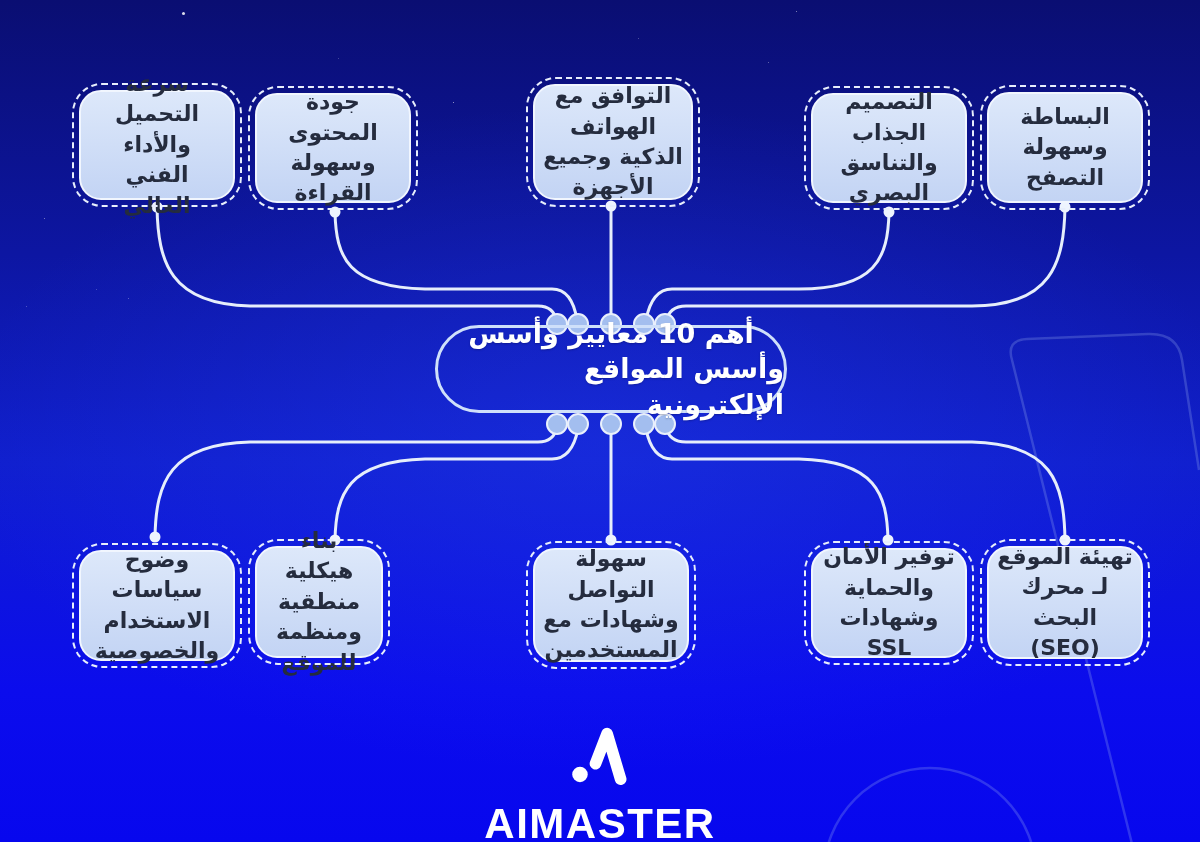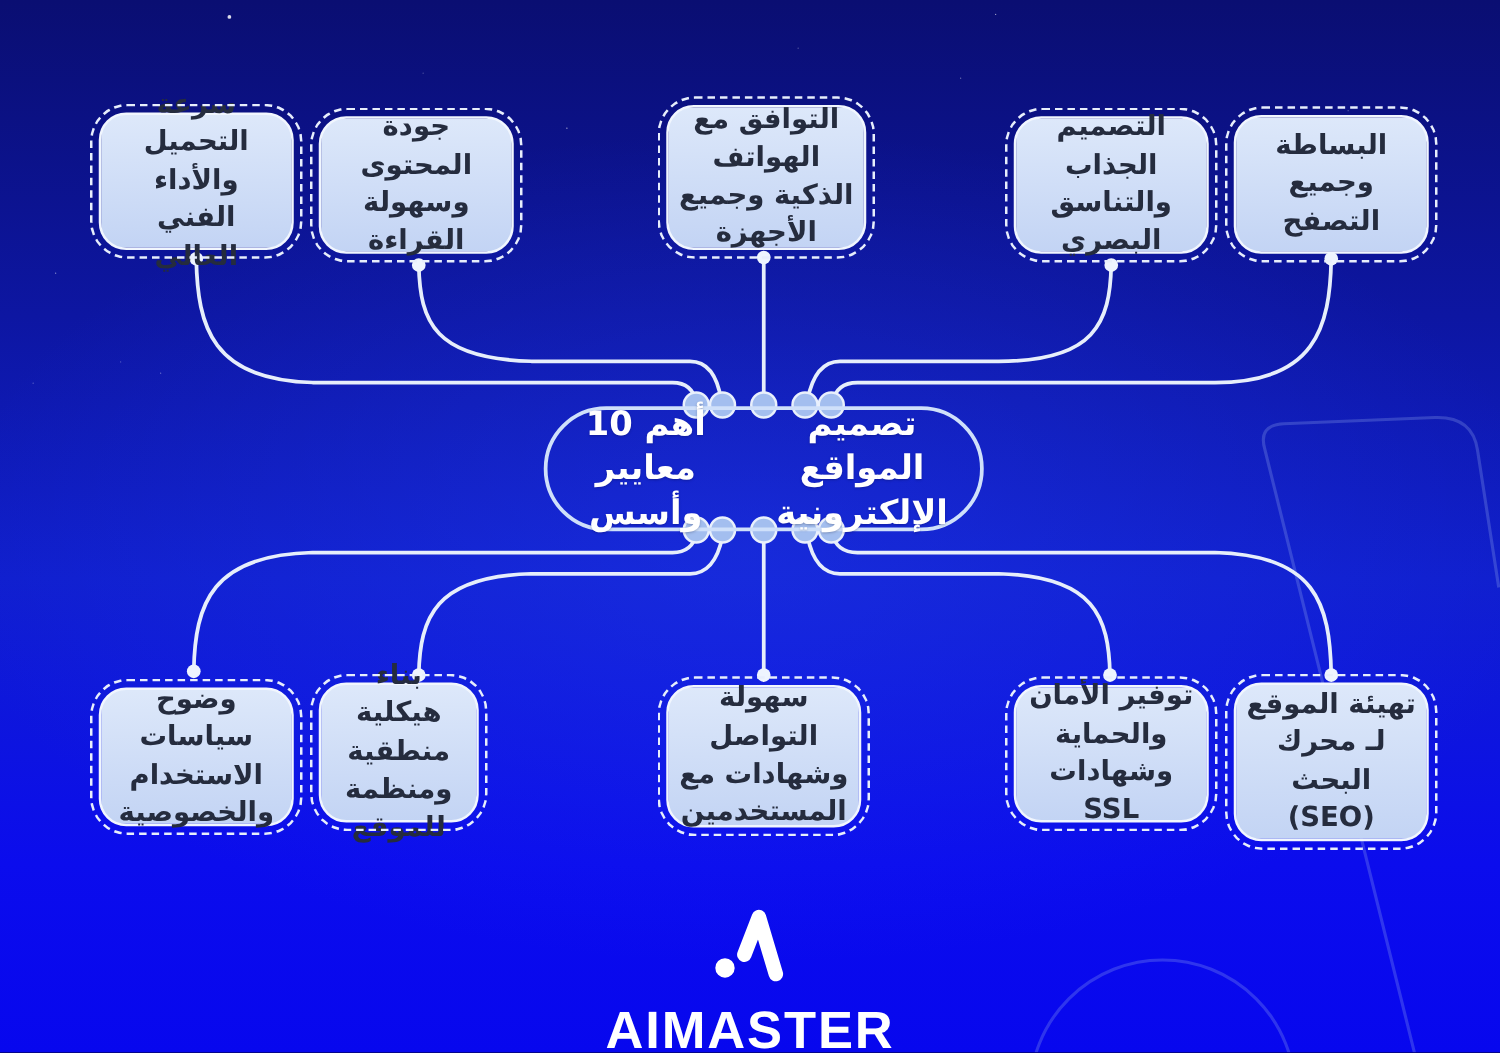--- a/index.html
+++ b/index.html
@@ -55,25 +55,24 @@
   .ttext {
     color: #252c3e;
     font-weight: 700;
     font-size: 22px;
     line-height: 1.38;
     padding: 4px 8px;
     direction: rtl;
   }
   .pill {
     position: absolute;
-    left: 435px; top: 325px; width: 352px; height: 100px;
+    left: 435px; top: 325px; width: 352px; height: 88px;
     border: 3px solid #cfe0fa;
     border-radius: 52px;
-    display: flex; flex-direction: row; align-items: center; justify-content: center;
-    text-align: center;
+    display: flex; flex-direction: column; align-items: center; justify-content: center;
     color: #ffffff;
   }
   .pill .l1, .pill .l2 {
     font-weight: 700;
     font-size: 27px;
     line-height: 1.3;
     direction: rtl;
     text-shadow: 0 1px 2px rgba(0,0,30,.25);
   }
   .logo {
@@ -151,42 +150,42 @@
   <div class="tbox" style="left:255px;top:93px;width:156px;height:110px">
     <span class="ttext" lang="ar">جودة المحتوى وسهولة القراءة</span>
   </div>
   <div class="tbox" style="left:533px;top:84px;width:160px;height:116px">
     <span class="ttext" lang="ar">التوافق مع الهواتف الذكية وجميع الأجهزة</span>
   </div>
   <div class="tbox" style="left:811px;top:93px;width:156px;height:110px">
     <span class="ttext" lang="ar">التصميم الجذاب والتناسق البصري</span>
   </div>
   <div class="tbox" style="left:987px;top:92px;width:156px;height:111px">
-    <span class="ttext" lang="ar">البساطة وجميع التصفح</span>
+    <span class="ttext" lang="ar">البساطة وسهولة التصفح</span>
   </div>
 
   <div class="tbox" style="left:79px;top:550px;width:156px;height:111px">
     <span class="ttext" lang="ar">وضوح سياسات الاستخدام والخصوصية</span>
   </div>
   <div class="tbox" style="left:255px;top:546px;width:128px;height:112px">
     <span class="ttext" lang="ar">بناء هيكلية منطقية ومنظمة للموقع</span>
   </div>
   <div class="tbox" style="left:533px;top:548px;width:156px;height:114px">
     <span class="ttext" lang="ar">سهولة التواصل وشهادات مع المستخدمين</span>
   </div>
   <div class="tbox" style="left:811px;top:548px;width:156px;height:110px">
     <span class="ttext" lang="ar">توفير الأمان والحماية وشهادات SSL</span>
   </div>
-  <div class="tbox" style="left:987px;top:546px;width:156px;height:127px">
+  <div class="tbox" style="left:987px;top:546px;width:156px;height:113px">
     <span class="ttext" lang="ar">تهيئة الموقع لـ محرك البحث (SEO)</span>
   </div>
 
   <div class="pill">
     <div class="l1" lang="ar">أهم 10 معايير وأسس</div>
-    <div class="l2" lang="ar">تصميم المواقع الإلكترونية</div>
+    <div class="l2" lang="ar">وأسس المواقع الإلكترونية</div>
   </div>
 
   <div class="logo">
     <svg width="62" height="62" viewBox="0 0 64 64">
       <circle cx="11" cy="52" r="8" fill="#ffffff"></circle>
       <path d="M27,41 L39,10 L53,57" fill="none" stroke="#ffffff" stroke-width="12" stroke-linecap="round" stroke-linejoin="round"></path>
     </svg>
     <span class="logo-text">AIMASTER</span>
   </div>
 

